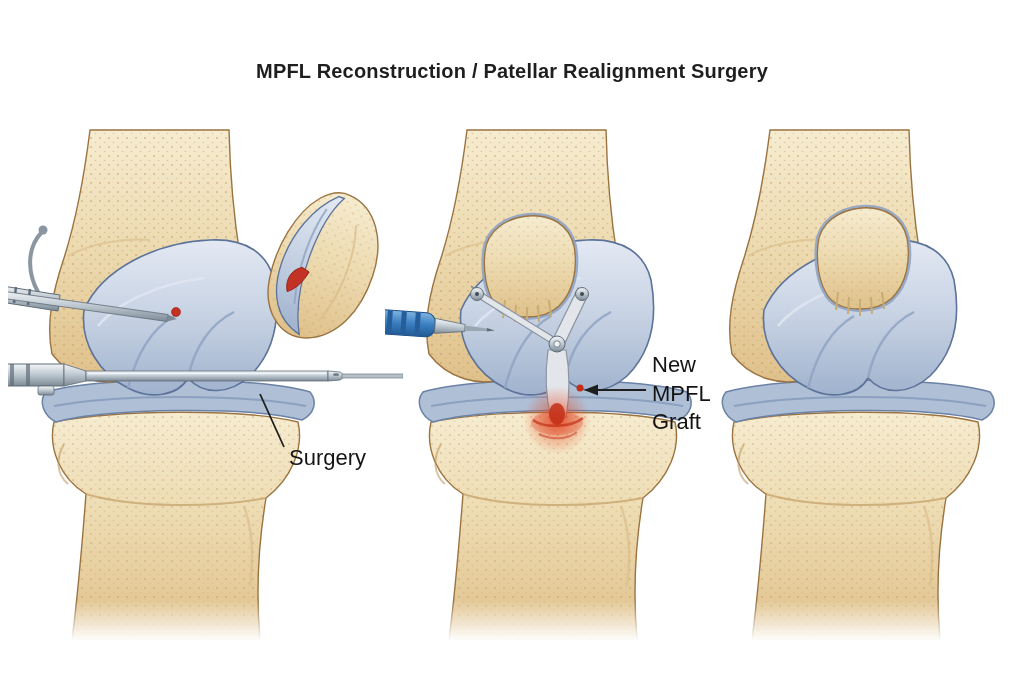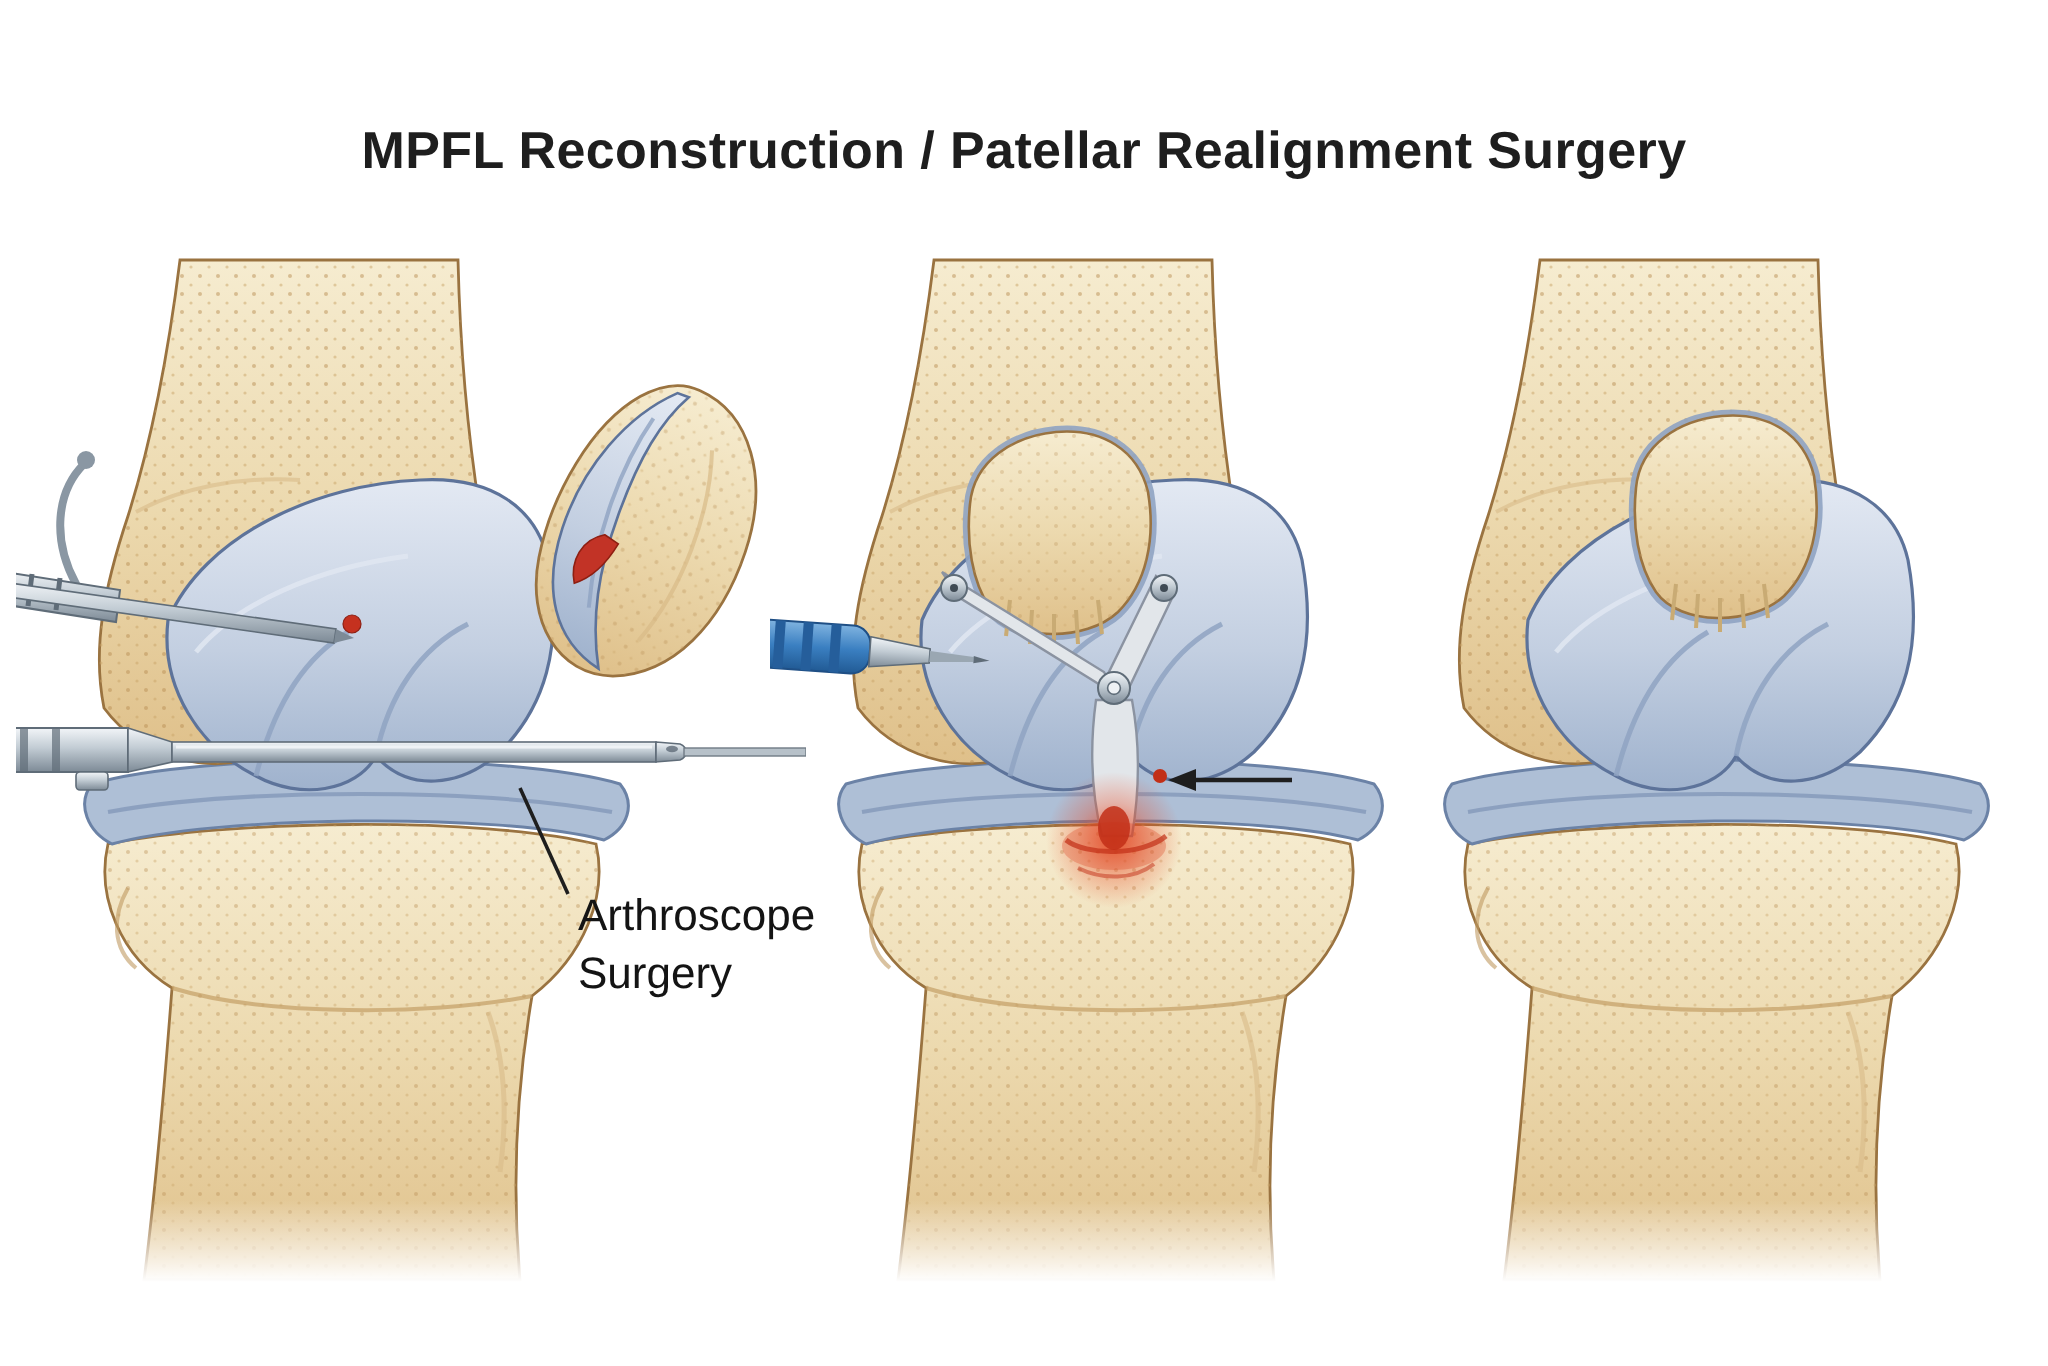--- a/index.html
+++ b/index.html
@@ -1,19 +1,19 @@
 <!DOCTYPE html>
 <html><head>
 <meta charset="utf-8">
 <style>
   html,body{margin:0;padding:0;background:#fff;}
   .canvas{position:relative;width:1024px;height:683px;background:#ffffff;overflow:hidden;
           font-family:"Liberation Sans",sans-serif;}
   .title{position:absolute;top:60px;left:0;width:100%;text-align:center;
-         font-size:26px;font-weight:700;color:#1e1e1e;letter-spacing:.2px;}
+         font-size:20px;font-weight:700;color:#1e1e1e;letter-spacing:.2px;}
   .panel{position:absolute;}
   .overlay{position:absolute;left:0;top:0;pointer-events:none;}
   .label{position:absolute;font-size:22px;line-height:1.3;color:#141414;}
 </style>
 </head>
 <body>
 
 <div class="canvas">
 
   <svg width="0" height="0" style="position:absolute" aria-hidden="true">
@@ -163,17 +163,21 @@
 
   <svg class="overlay" width="1024" height="683" viewBox="0 0 1024 683">
     <path d="M284,447 L260,394" stroke="#1e1e1e" stroke-width="1.8" fill="none"></path>
     <g>
       <path d="M646,390 L596,390" stroke="#1e1e1e" stroke-width="2.2"></path>
       <path d="M584,390 L598,384.5 L598,395.5 Z" fill="#1e1e1e"></path>
     </g>
   </svg>
 
   <div class="label" style="left:289px;top:444px">
-    <div>Arthroscope</div>
     <div>Surgery</div>
+  </div>
+  <div class="label" style="left:652px;top:351px">
+    <div>New</div>
+    <div>MPFL</div>
+    <div>Graft</div>
   </div>
 
 </div>
 
 </body></html>

